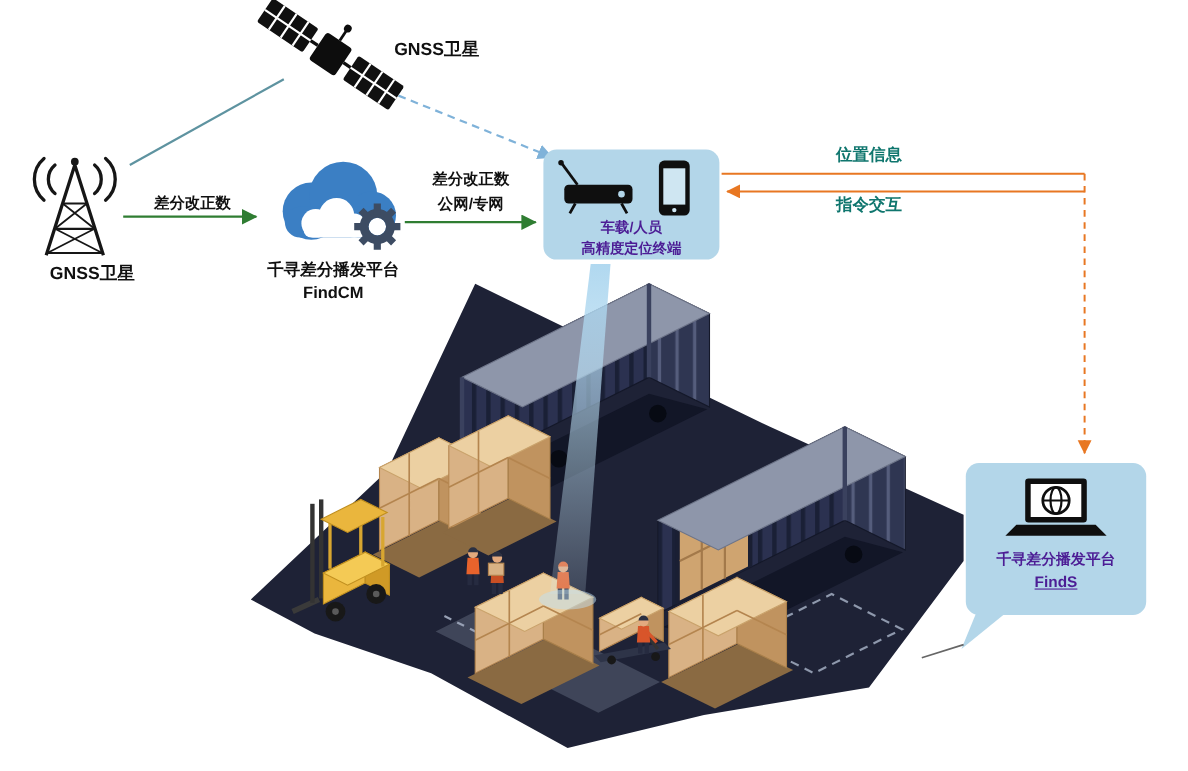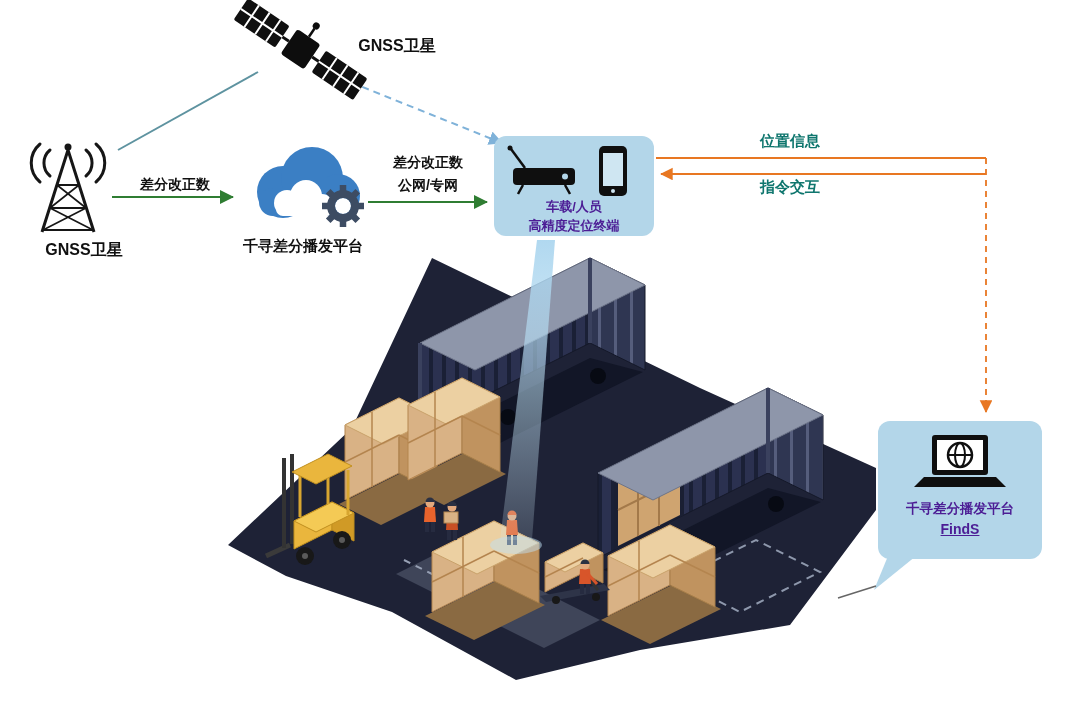--- a/index.html
+++ b/index.html
@@ -205,20 +205,21 @@
       <rect x="276" y="202" width="58" height="14" rx="7" fill="#ffffff"></rect>
       <circle cx="343" cy="206" r="8" fill="#ffffff"></circle>
       <circle cx="343" cy="206" r="12" fill="none" stroke="#3d4c63" stroke-width="8"></circle>
       <path d="M354,206 L364,206 M350.8,213.8 L357.8,220.8 M343,217 L343,227 M335.2,213.8 L328.2,220.8 M332,206 L322,206 M335.2,198.2 L328.2,191.2 M343,195 L343,185 M350.8,198.2 L357.8,191.2" stroke="#3d4c63" stroke-width="6.5"></path>
     </g>
   </svg>
 
   <div class="lbl" style="left:352px;top:36px;width:90px;font-size:16px;">GNSS卫星</div>
   <div class="lbl" style="left:18px;top:240px;width:132px;font-size:16px;">GNSS卫星</div>
   <div class="lbl" style="left:222px;top:236px;width:162px;font-size:15px;">千寻差分播发平台</div>
+  <div class="lbl" style="left:222px;top:257px;width:162px;font-size:15px;">FindCM</div>
   <div class="lbl" style="left:112px;top:175px;width:126px;font-size:14px;">差分改正数</div>
   <div class="lbl" style="left:372px;top:153px;width:112px;font-size:14px;">差分改正数</div>
   <div class="lbl" style="left:372px;top:176px;width:112px;font-size:14px;">公网/专网</div>
   <div class="lbl lbl-navy" style="left:735px;top:131px;width:110px;font-size:15px;">位置信息</div>
   <div class="lbl lbl-navy" style="left:735px;top:177px;width:110px;font-size:15px;">指令交互</div>
 
   <div class="bubble" style="left:494px;top:136px;width:160px;height:100px;">
     <svg width="150" height="56" viewBox="0 0 150 56" style="margin-top:6px;">
       <g>
         <line x1="26" y1="26" x2="12" y2="7" stroke="#0f0f0f" stroke-width="2.5"></line>

